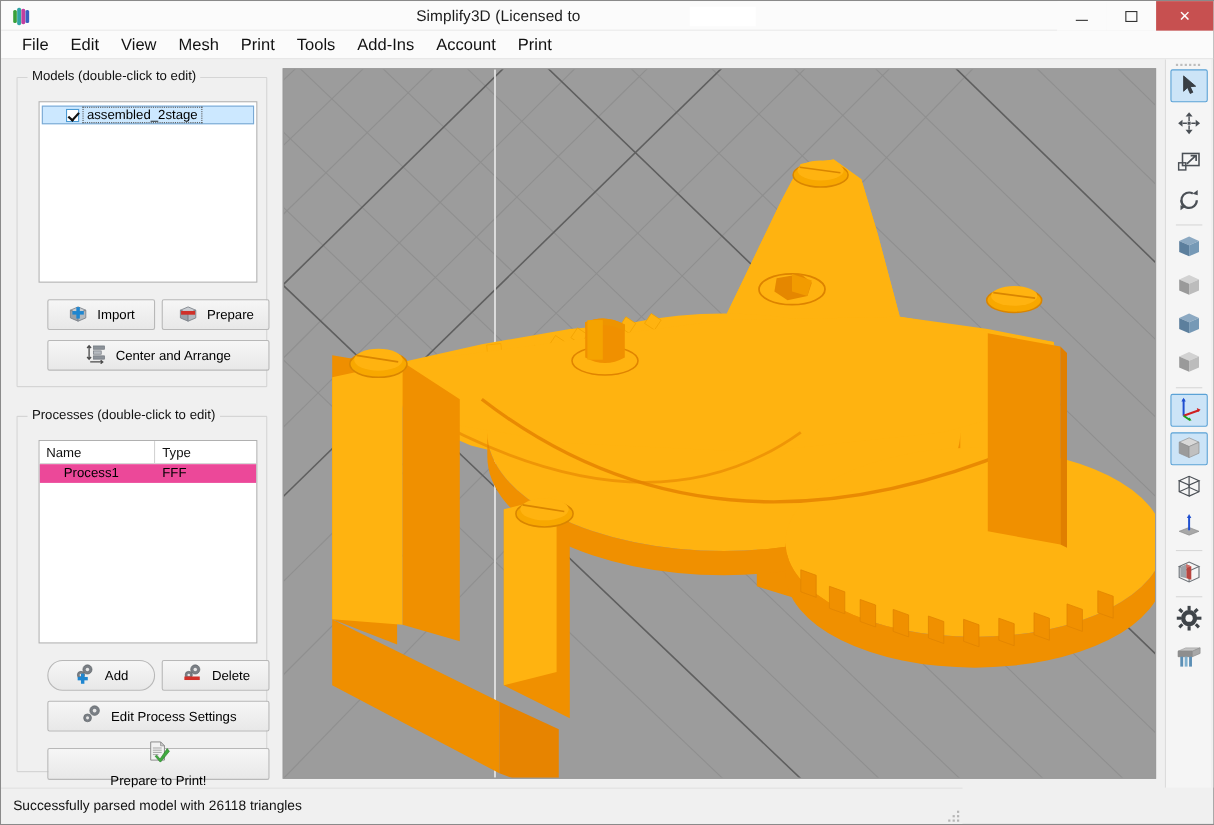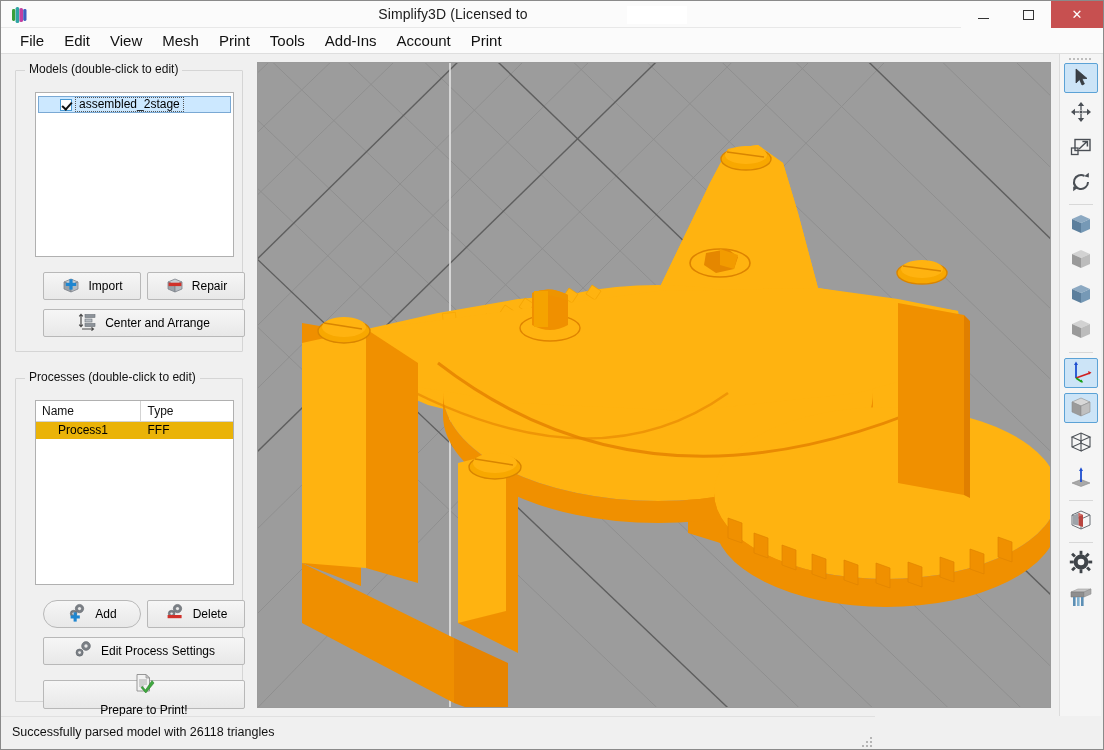--- a/index.html
+++ b/index.html
@@ -119,21 +119,21 @@
   .proc-table{left:20px;top:30px;width:199px;height:185px;}
   .pt-head{
     display:flex;height:20px;background:#fff;border-bottom:1px solid #d3d3d3;
   }
   .pt-th{
     font-size:12px;color:#111;line-height:20px;padding-left:6px;
     border-right:1px solid #d3d3d3;box-sizing:border-box;
   }
   .pt-th.c1{width:106px;}
   .pt-th.c2{width:92px;border-right:none;}
-  .pt-row{display:flex;height:17px;background:#eab308;}
+  .pt-row{display:flex;height:17px;background:#ec4899;}
   .pt-td{
     font-size:12px;color:#000;line-height:17px;box-sizing:border-box;
   }
   .pt-td.c1{width:106px;padding-left:22px;}
   .pt-td.c2{width:92px;padding-left:6px;}
 
   .b-add{left:28px;top:230px;width:98px;height:28px;border-radius:14px;}
   .b-delete{left:132px;top:230px;width:98px;height:28px;}
   .b-edit{left:28px;top:267px;width:202px;height:28px;}
   .b-prepare{left:28px;top:310px;width:202px;height:29px;flex-direction:column;}
@@ -254,21 +254,21 @@
 
         <div class="btn b-remove">
           <span>
             <svg width="20" height="20" viewBox="0 0 20 20">
               <path d="M3 7 L10 4 L17 7 L10 10 Z" fill="#c9cdd2" stroke="#7d838a" stroke-width=".8"></path>
               <path d="M3 7 L10 10 L10 17 L3 14 Z" fill="#9aa1a8" stroke="#7d838a" stroke-width=".8"></path>
               <path d="M17 7 L10 10 L10 17 L17 14 Z" fill="#b4bac0" stroke="#7d838a" stroke-width=".8"></path>
               <rect x="3.6" y="7.7" width="12.8" height="3.4" fill="#d0312a"></rect>
             </svg>
           </span>
-          <span>Repair</span>
+          <span>Prepare</span>
         </div>
 
         <div class="btn b-center">
           <span>
             <svg width="20" height="18" viewBox="0 0 20 18">
               <path d="M3 2 L3 13 M1.2 3.4 L3 1.4 L4.8 3.4 M1.2 11.6 L3 13.6 L4.8 11.6" stroke="#4a4a4a" stroke-width="1.2" fill="none"></path>
               <rect x="7" y="1.5" width="10" height="3" fill="#8d939a" stroke="#6a7077" stroke-width=".6"></rect>
               <rect x="7" y="6" width="7" height="3" fill="#b7bcc2" stroke="#6a7077" stroke-width=".6"></rect>
               <rect x="7" y="10.5" width="10" height="3" fill="#8d939a" stroke="#6a7077" stroke-width=".6"></rect>
               <path d="M4 16 L15 16 M13.5 14.4 L15.4 16 L13.5 17.6" stroke="#4a4a4a" stroke-width="1.2" fill="none"></path>

